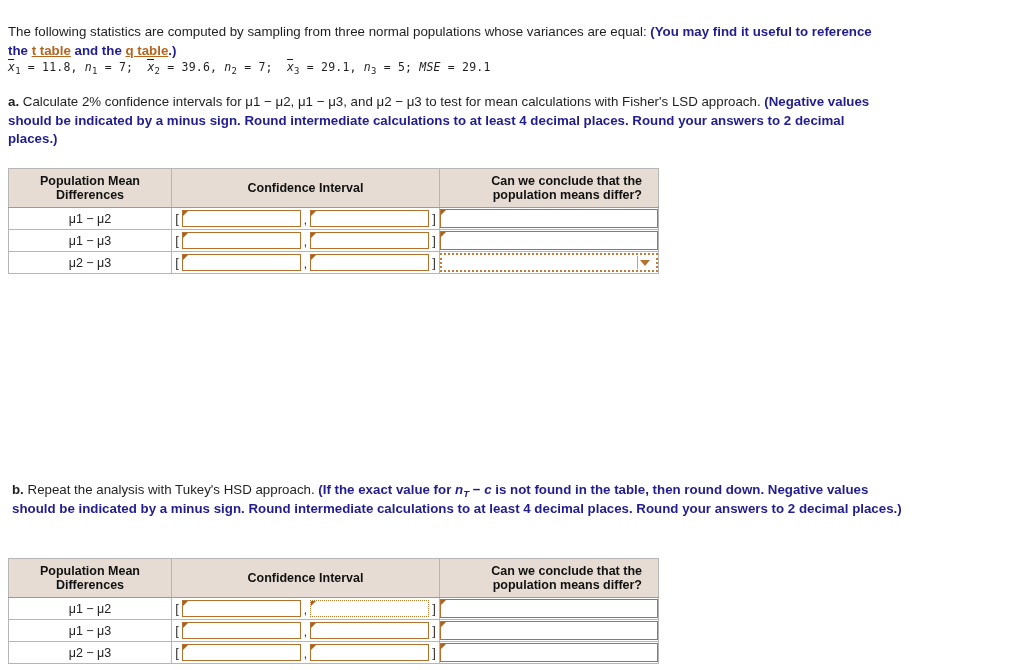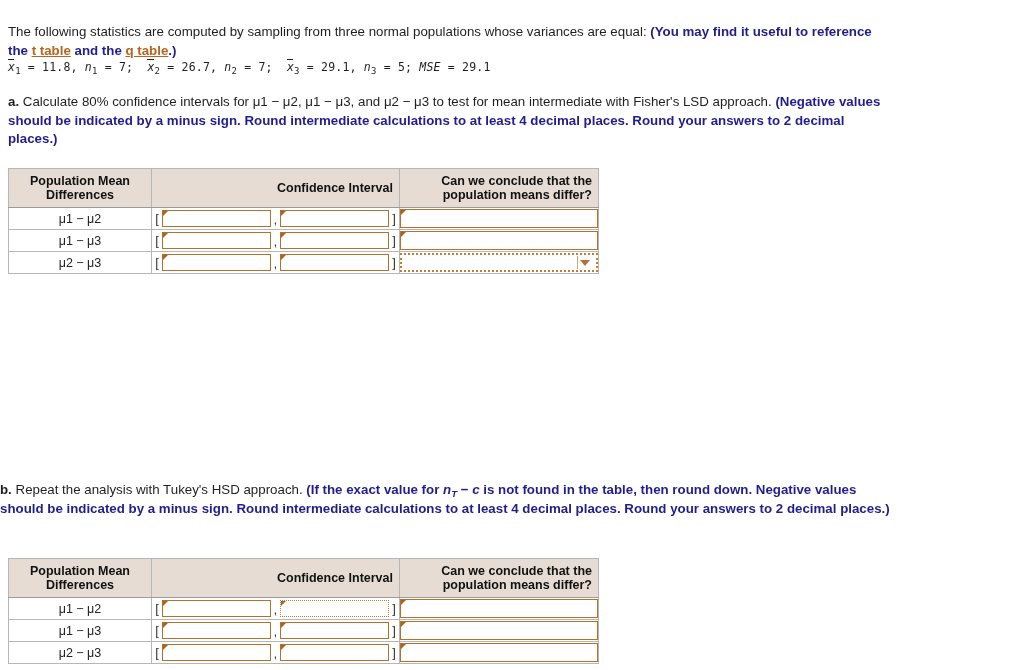--- a/index.html
+++ b/index.html
@@ -89,25 +89,25 @@
     border: 1px solid #b6b6b6;
     padding: 0;
     vertical-align: middle;
   }
   .qtable thead th {
     background: #e6dcd3;
     color: #111111;
     font-weight: bold;
     font-size: 12.5px;
     line-height: 14px;
-    padding: 5px 6px;
+    padding: 5px 16px;
     border-bottom: 1px solid #9b9b9b;
   }
   .th-diff { width: 130px; text-align: center; }
-  .th-ci   { width: 235px; text-align: right; margin-top: 16px; }
+  .th-ci   { width: 235px; text-align: center; margin-top: 16px; }
   .th-conc { width: 186px; text-align: right; padding-left: 6px; }
 
   .cell-diff {
     text-align: center;
     font-size: 12.5px;
     color: #222;
     height: 21px;
     background: #fff;
   }
   .cell-ci {
@@ -228,37 +228,37 @@
 
 <div id="stats-line">
   <span class="xbar">x</span><sub>1</sub>
   <span>=</span>
   <span>11.8</span><span>,</span>
   <span class="ital">n</span><sub>1</sub>
   <span>=</span>
   <span>7</span><span>;</span>&nbsp;
   <span class="xbar">x</span><sub>2</sub>
   <span>=</span>
-  <span>26.7</span><span>,</span>
+  <span>39.6</span><span>,</span>
   <span class="ital">n</span><sub>2</sub>
   <span>=</span>
   <span>7</span><span>;</span>&nbsp;
   <span class="xbar">x</span><sub>3</sub>
   <span>=</span>
   <span>29.1</span><span>,</span>
   <span class="ital">n</span><sub>3</sub>
   <span>=</span>
   <span>5</span><span>;</span>
   <span class="mse">MSE</span>
   <span>=</span>
   <span>29.1</span>
 </div>
 
 <div class="prose" id="part-a-para" style="left:8px; top:93px; width:880px;">
-  <span class="lead-bold">a.</span><span class="plain"> Calculate 80% confidence intervals for </span><span class="plain mu">μ1 − μ2</span><span class="plain">, </span><span class="plain mu">μ1 − μ3</span><span class="plain">, and </span><span class="plain mu">μ2 − μ3</span><span class="plain"> to test for mean intermediate with Fisher's LSD approach.</span>
+  <span class="lead-bold">a.</span><span class="plain"> Calculate 2% confidence intervals for </span><span class="plain mu">μ1 − μ2</span><span class="plain">, </span><span class="plain mu">μ1 − μ3</span><span class="plain">, and </span><span class="plain mu">μ2 − μ3</span><span class="plain"> to test for mean calculations with Fisher's LSD approach.</span>
   <span class="bold-blue">(Negative values should be indicated by a minus sign. Round intermediate calculations to at least 4 decimal places. Round your answers to 2 decimal places.)</span>
 </div>
 
 <table class="qtable" id="table-a" style="left:8px; top:168px;">
   <thead>
     <tr>
       <th class="th-diff">
         <div>Population Mean</div>
         <div>Differences</div>
       </th>
@@ -314,21 +314,21 @@
         <td class="cell-conc">
           <div class="cbox dropdown">
             <span class="dd-sep"></span>
             <span class="dd-arrow"></span>
           </div>
         </td>
       </tr>
     </tbody>
 </table>
 
-<div class="prose" id="part-b-para" style="left:0; top:481px; width:890px;">
+<div class="prose" id="part-b-para" style="left:12px; top:481px; width:890px;">
   <span class="lead-bold">b.</span><span class="plain"> Repeat the analysis with Tukey's HSD approach. </span><span class="bold-blue">(If the exact value for </span><span class="bold-blue ital">n</span><sub class="bold-blue ital">T</sub><span class="bold-blue"> − </span><span class="bold-blue ital">c</span><span class="bold-blue"> is not found in the table, then round down. Negative values should be indicated by a minus sign. Round intermediate calculations to at least 4 decimal places. Round your answers to 2 decimal places.)</span>
 </div>
 
 <table class="qtable" id="table-b" style="left:8px; top:558px;">
   <thead>
     <tr>
       <th class="th-diff">
         <div>Population Mean</div>
         <div>Differences</div>
       </th>

